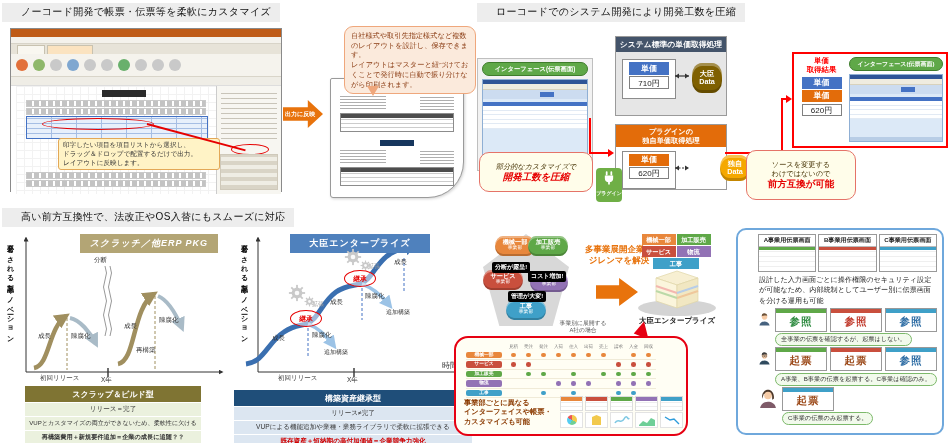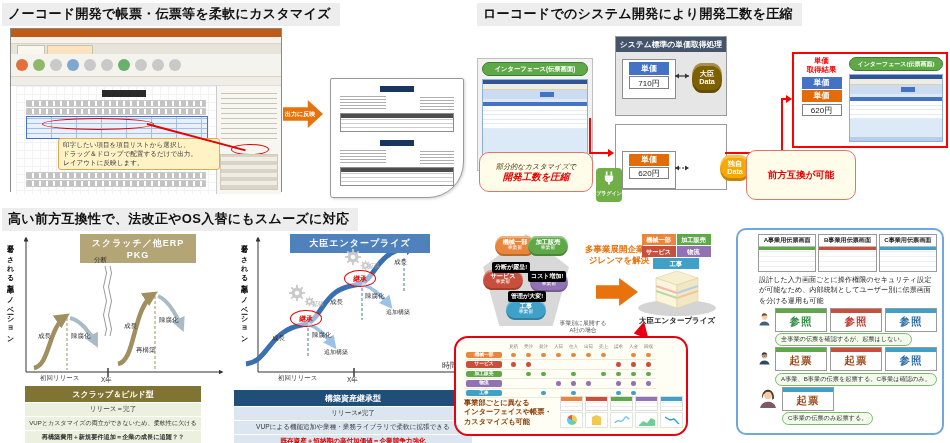--- a/index.html
+++ b/index.html
@@ -1,21 +1,21 @@
 <!DOCTYPE html>
 <html><head>
 <meta charset="utf-8">
 <style>
   html,body{margin:0;padding:0;background:#fff;}
   .stage{position:relative;width:950px;height:443px;background:#fff;overflow:hidden;
          font-family:"Liberation Sans","DejaVu Sans",sans-serif;color:#222;}
   .abs{position:absolute;}
   .pre{white-space:pre-line;}
-  .sec-title{position:absolute;background:#EDEDED;color:#111;font-weight:bold;font-size:13px;
-             padding:2px 9px 3px 6px;letter-spacing:.3px;white-space:nowrap;}
+  .sec-title{position:absolute;background:#EDEDED;color:#111;font-weight:normal;font-size:10px;
+             padding:2px 9px 3px 19px;letter-spacing:.3px;white-space:nowrap;}
 
   
   .app{left:10px;top:28px;width:270px;height:162px;border:1px solid #8a8a8a;background:#EDEAE2;}
   .app-titlebar{height:8px;background:#BF5B17;}
   .app-menu{height:6px;background:#F4F2EC;border-bottom:1px solid #d8d4c8;}
   .app-tabs{height:10px;background:#E7E3D8;position:relative;}
   .app-tabs i{position:absolute;bottom:0;height:8px;background:#F9F7F0;border:1px solid #c8c2b0;border-bottom:none;}
   .app-ribbon{height:22px;background:#F5F3ED;border-bottom:1px solid #d9d5c9;display:flex;align-items:center;gap:5px;padding:0 5px;}
   .ico{width:12px;height:12px;border-radius:50%;background:#C9C9C9;}
   .ico:nth-child(1){background:#E2703A;}.ico:nth-child(2){background:#8FB86A;}
@@ -241,20 +241,22 @@
         <div class="side-props"></div>
       </div>
       <div class="rline" style="left:136px;top:37px;width:102px;transform:rotate(15deg);z-index:5;"></div>
     </div>
   </div>
 
   <div class="oarrow" style="left:283px;top:100px;width:40px;height:28px;">
     <span>出力に反映</span>
   </div>
 
+  <div class="pinkcall pre" style="left:344px;top:26px;width:118px;">自社様式や取引先指定様式など複数のレイアウトを設計し、保存できます。
+レイアウトはマスターと紐づけておくことで発行時に自動で振り分けながら印刷されます。</div>
 
   <div class="doc" style="left:330px;top:78px;width:132px;height:118px;">
     <div class="inv">
         <div class="tt"></div>
         <div class="ll"></div>
         <div class="lr"></div>
         <div class="tbl"></div>
       </div>
     <div class="inv">
         <div class="tt"></div>
@@ -293,20 +295,22 @@
       <div class="srow"></div>
         <div class="srow"></div>
         <div class="srow"></div>
         <div class="srow"></div>
         <div class="srow"></div>
       <div class="sfoot"></div>
     </div>
   </div>
 
   <div class="pluginbox" style="left:615px;top:124px;width:110px;height:64px;">
+    <div class="hd pre">プラグインの
+独自単価取得処理</div>
     <div class="wrapbox" style="left:6px;top:26px;width:48px;height:32px;">
       <span class="unitb orange" style="height:12px;line-height:12px;">単価</span>
       <span class="priceb" style="height:12px;line-height:12px;">620円</span>
     </div>
     <svg class="abs" style="left:56px;top:38px;" width="20" height="10">
         <line x1="3" y1="5" x2="17" y2="5" stroke="#333" stroke-width="1" stroke-dasharray="2 1.5"></line>
         <path d="M3 5l4-2.6v5.2z" fill="#333"></path>
         <path d="M17 5l-4-2.6v5.2z" fill="#333"></path>
       </svg>
     <div class="db own pre" style="left:76px;top:30px;width:30px;height:26px;">独自
@@ -356,28 +360,30 @@
   <div class="rseg" style="left:725px;top:152px;width:58px;height:2px;"></div>
   <div class="rseg" style="left:781px;top:98px;width:2px;height:56px;"></div>
   <div class="rseg" style="left:781px;top:98px;width:6px;height:2px;"></div>
   <div class="rah" style="left:786px;top:95px;"></div>
 
   <div class="ycall" style="left:479px;top:152px;width:112px;height:38px;font-style:italic;">
     <span class="l1">部分的なカスタマイズで</span>
     <span class="l2">開発工数を圧縮</span>
   </div>
   <div class="ycall" style="left:746px;top:150px;width:108px;height:48px;">
+    <span class="l1 pre">ソースを変更する
+わけではないので</span>
     <span class="l2">前方互換が可能</span>
   </div>
 
   <div class="sec-title" style="left:2px;top:208px;">高い前方互換性で、法改正やOS入替にもスムーズに対応</div>
 
   <div class="chartbox" style="left:4px;top:230px;width:228px;height:156px;">
     <div class="yl" style="left:1px;top:8px;">必要とされる製品イノベーション</div>
-    <div class="chead tan" style="left:76px;top:4px;width:116px;">スクラッチ／他ERP PKG</div>
+    <div class="chead tan" style="left:76px;top:4px;width:138px;font-style:italic;">スクラッチ／他ERP PKG</div>
     <svg width="228" height="156">
       <line x1="22" y1="142" x2="22" y2="8" stroke="#333" stroke-width="1" marker-end="url(#mAx)"></line>
       <line x1="22" y1="142" x2="218" y2="142" stroke="#333" stroke-width="1" marker-end="url(#mAx)"></line>
       <path d="M30,138 C46,135 44,98 62,86" stroke="#A08F5F" stroke-width="4.5" fill="none" marker-end="url(#mTan)"></path>
       <path d="M66,88 C76,90 86,102 92,114" stroke="#A9BBC7" stroke-width="4" fill="none" marker-end="url(#mSlate)"></path>
       <line x1="63" y1="88" x2="63" y2="140" stroke="#A08F5F" stroke-width="1" stroke-dasharray="3 2"></line>
       <path d="M101,36 q3,7 0,14 q-3,7 0,14 q3,7 0,14 q-3,7 0,14 q3,7 0,14" stroke="#999" stroke-width="1" fill="none"></path>
       <path d="M106,36 q3,7 0,14 q-3,7 0,14 q3,7 0,14 q-3,7 0,14 q3,7 0,14" stroke="#999" stroke-width="1" fill="none"></path>
       <path d="M114,134 C132,131 128,78 150,64" stroke="#A08F5F" stroke-width="4.5" fill="none" marker-end="url(#mTan)"></path>
       <path d="M154,66 C164,70 172,84 178,98" stroke="#A9BBC7" stroke-width="4" fill="none" marker-end="url(#mSlate)"></path>

